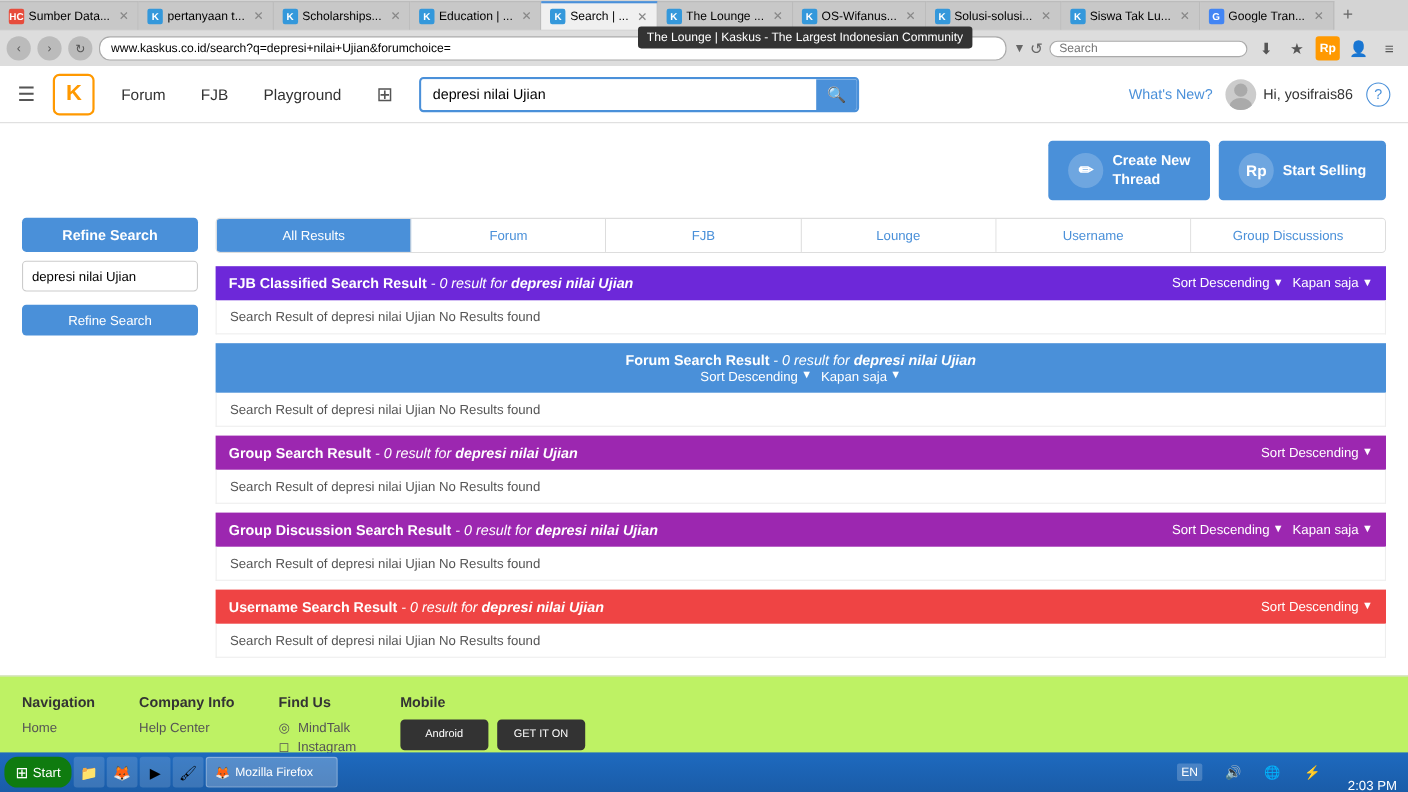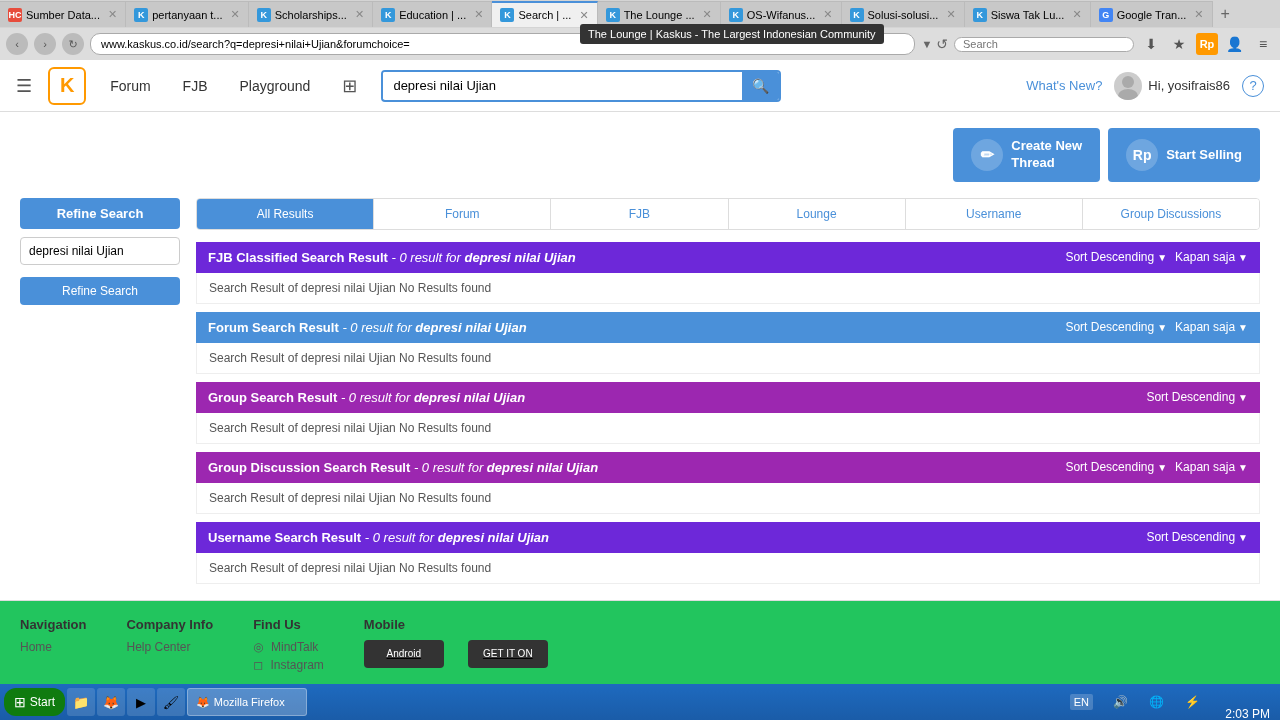--- a/index.html
+++ b/index.html
@@ -59,32 +59,32 @@
     
     .results-tabs { display: flex; border: 1px solid #ddd; border-radius: 4px; overflow: hidden; margin-bottom: 12px; }
     .tab-btn { flex: 1; padding: 8px 4px; text-align: center; font-size: 12px; cursor: pointer; border: none; background: white; border-right: 1px solid #ddd; color: #4a90d9; }
     .tab-btn:last-child { border-right: none; }
     .tab-btn.active { background: #4a90d9; color: white; }
 
     
     .result-section { margin-bottom: 8px; background: white; }
     .result-header { display: flex; align-items: center; justify-content: space-between; padding: 8px 12px; color: white; }
     .result-header.green { background: #6d28d9; }
-    .result-header.blue { background: #4a90d9; }
+    .result-header.blue { background: #4a90d9; flex-direction: column; }
     .result-header.purple { background: #9c27b0; }
-    .result-header.teal { background: #6d28d9; }
+    .result-header.teal { background: #ef4444; }
     .result-title { font-size: 13px; font-weight: bold; }
     .result-title span { font-weight: normal; font-style: italic; }
     .result-controls { display: flex; align-items: center; gap: 8px; font-size: 12px; }
     .sort-dropdown { display: flex; align-items: center; gap: 3px; cursor: pointer; }
     .sort-arrow { font-size: 10px; }
     .result-body { padding: 8px 12px; font-size: 12px; color: #555; border: 1px solid #eee; border-top: none; }
 
     
-    .footer { background: #22c55e; border-top: 1px solid #ddd; padding: 16px 20px; display: flex; gap: 40px; }
+    .footer { background: #bef264; border-top: 1px solid #ddd; padding: 16px 20px; display: flex; gap: 40px; }
     .footer-col h4 { font-size: 13px; font-weight: bold; color: #333; margin-bottom: 8px; }
     .footer-col a { display: block; font-size: 12px; color: #555; text-decoration: none; margin-bottom: 4px; }
 
     
     .taskbar { position: fixed; bottom: 0; left: 0; right: 0; height: 36px; background: linear-gradient(to bottom, #1e6abf, #1a5ca8); display: flex; align-items: center; padding: 0 4px; gap: 2px; z-index: 100; }
     .start-btn { display: flex; align-items: center; gap: 4px; background: #0f7b0f; color: white; border: none; border-radius: 12px; padding: 4px 10px; font-size: 12px; cursor: pointer; height: 28px; }
     .taskbar-icon { width: 28px; height: 28px; background: rgba(255,255,255,0.15); border-radius: 3px; display: flex; align-items: center; justify-content: center; cursor: pointer; }
     .taskbar-items { display: flex; gap: 2px; flex: 1; }
     .taskbar-item { display: flex; align-items: center; gap: 4px; background: rgba(255,255,255,0.25); border: 1px solid rgba(255,255,255,0.3); border-radius: 3px; padding: 0 8px; height: 28px; font-size: 11px; color: white; cursor: pointer; min-width: 120px; }
     .taskbar-right { display: flex; align-items: center; gap: 20px; color: white; font-size: 11px; padding-right: 6px; }
@@ -347,21 +347,21 @@
         <span style="margin-right:4px;">◎</span>
         <span>MindTalk</span>
       </a>
       <a href="#">
         <span style="margin-right:4px;">◻</span>
         <span>Instagram</span>
       </a>
     </div>
     <div class="footer-col">
       <h4>Mobile</h4>
-      <div style="display:flex;gap:24px;margin-top:4px;text-decoration:underline;">
+      <div style="display:flex;gap:8px;margin-top:4px;">
         <div style="width:80px;height:28px;background:#333;border-radius:4px;display:flex;align-items:center;justify-content:center;">
           <span style="color:white;font-size:10px;">Android</span>
         </div>
         <div style="width:80px;height:28px;background:#333;border-radius:4px;display:flex;align-items:center;justify-content:center;">
           <span style="color:white;font-size:10px;">GET IT ON</span>
         </div>
       </div>
     </div>
   </div>
 </div>

